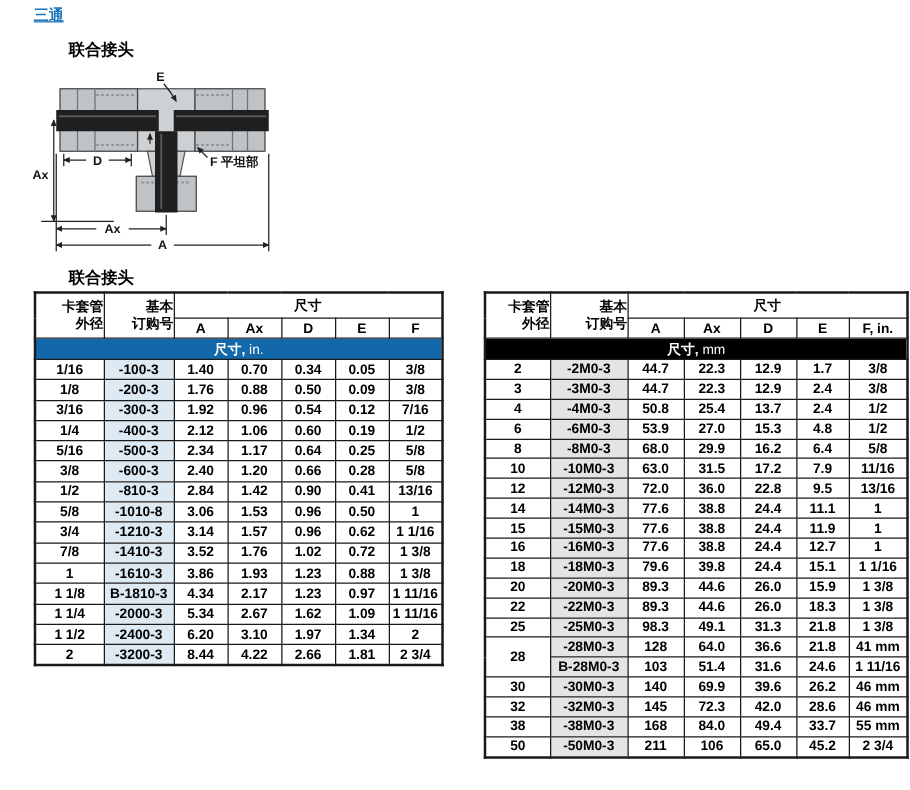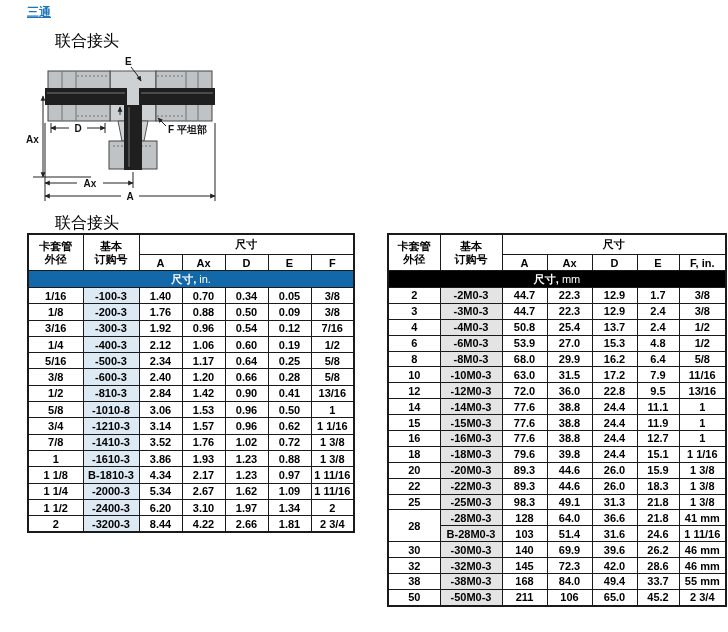--- a/index.html
+++ b/index.html
@@ -15,21 +15,21 @@
   }
   html,body{margin:0;padding:0;}
   body{
     width:728px;height:632px;background:#ffffff;position:relative;overflow:hidden;
     font-family:"Liberation Sans", sans-serif;color:#000;
   }
   .page-title{
     position:absolute;left:27px;top:4px;font-size:12px;font-weight:bold;
     color:var(--accent-blue);text-decoration:underline;
   }
-  .section-title{position:absolute;font-size:16px;font-weight:normal;color:#000;padding-left:30px;}
+  .section-title{position:absolute;font-size:13px;font-weight:bold;color:#000;padding-left:30px;}
   #section-title-1{left:25px;top:31px;}
   #section-title-2{left:25px;top:213px;}
 
   #diagram{position:absolute;left:25px;top:55px;width:235px;height:152px;}
   #diagram .body{fill:var(--body-gray);stroke:#555;stroke-width:1;}
   #diagram .nut{fill:var(--nut-gray);stroke:#444;stroke-width:1;}
   #diagram .nutline{stroke:#6d7377;stroke-width:1;}
   #diagram .thread{stroke:#8a9094;stroke-width:1.5;stroke-dasharray:2 2;fill:none;}
   #diagram .tube{fill:var(--tube-black);}
   #diagram .tube-hl{stroke:#5a5a5a;stroke-width:1.5;}
@@ -41,21 +41,21 @@
     position:absolute;border-collapse:collapse;table-layout:fixed;
     font-size:11px;font-weight:bold;text-align:center;
     border:2px solid var(--table-border);
   }
   table.dims-table th, table.dims-table td{
     border:1px solid var(--table-border);padding:0;vertical-align:middle;
     overflow:hidden;white-space:nowrap;
   }
   #inch-table{left:27px;top:233px;width:326px;}
   #metric-table{left:387px;top:233px;width:338px;}
-  .two-line{white-space:pre-line !important;line-height:1.15;}
+  .two-line{white-space:pre-line !important;line-height:1.15;text-align:right;}
   tr.group-row th{height:19px;}
   tr.sub-row th{height:15px;}
   tr.unit-row td{height:16px;}
   #inch-table tr.unit-row td{background:var(--banner-blue);color:#fff;}
   #metric-table tr.unit-row td{background:var(--banner-black);color:#fff;margin-top:36px;}
   tr.unit-row .unit{font-weight:normal;}
   #inch-table tbody td{height:15.3px;}
   #metric-table tbody td{height:14.9px;}
   #inch-table tbody td.tint{background:var(--tint-blue);}
   #metric-table tbody td.tint{background:var(--tint-gray);}

